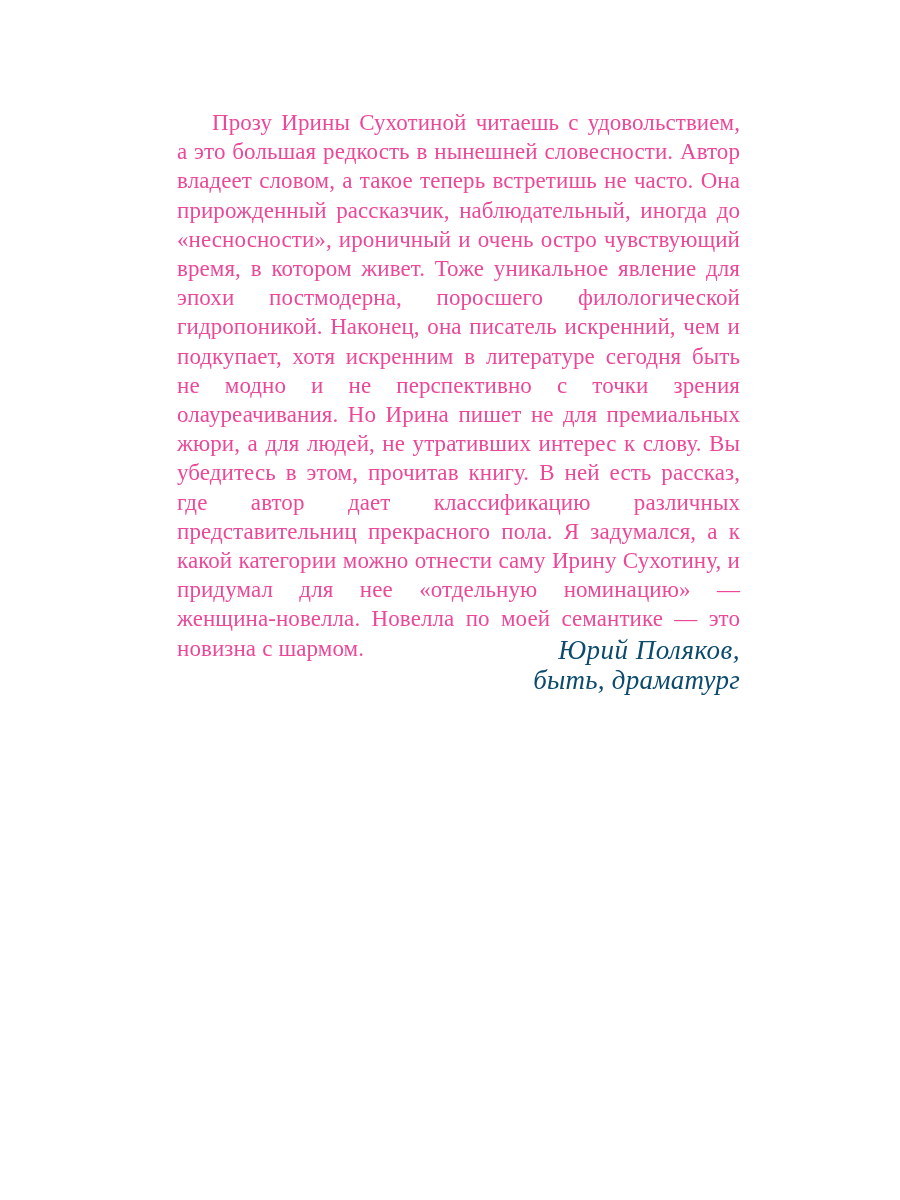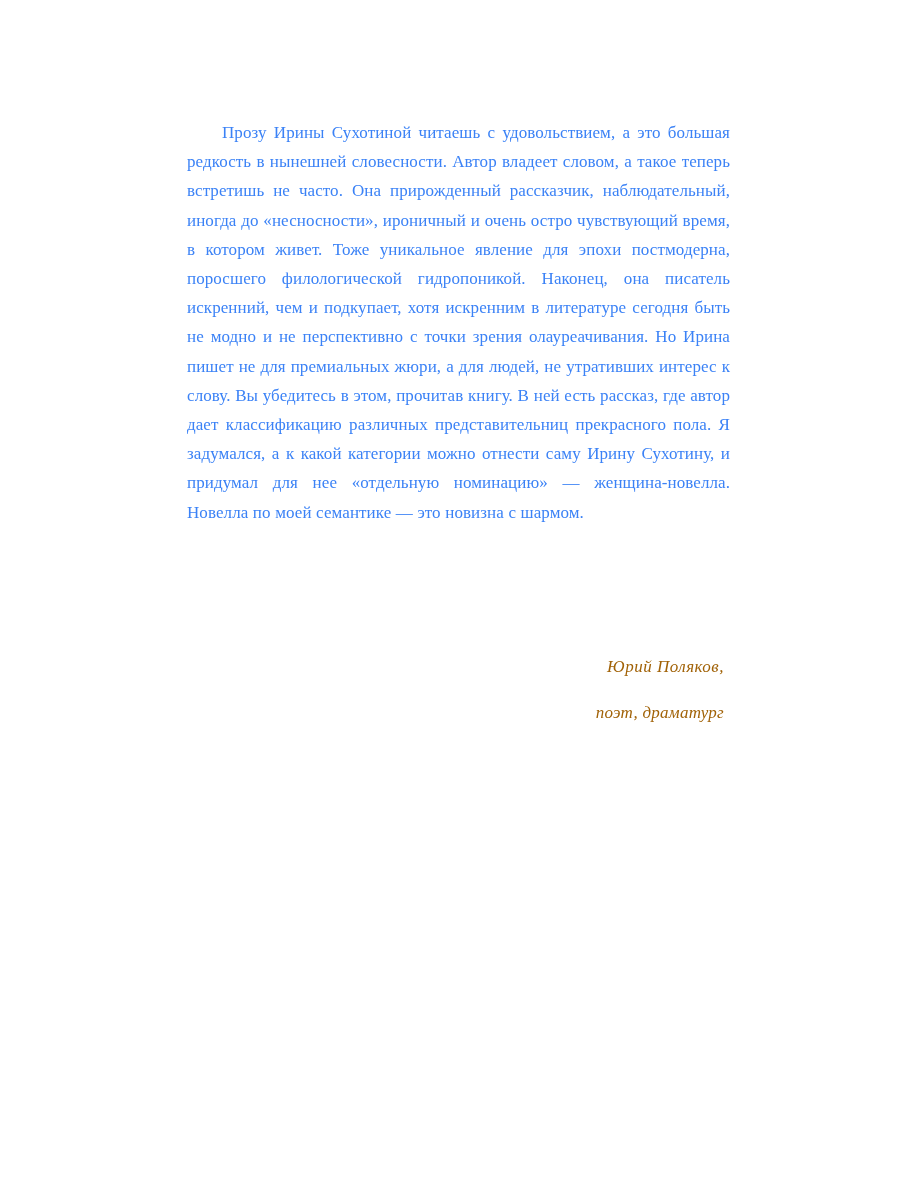--- a/index.html
+++ b/index.html
@@ -25,61 +25,61 @@
   }
 
   .text-block {
     position: absolute;
     left: 177px;
     top: 108px;
     width: 563px;
   }
 
   .body-paragraph {
-    margin: 10px;
-    font-size: 17px;
+    margin: 0;
+    font-size: 23px;
     line-height: 29.2px;
     text-align: justify;
     text-justify: inter-word;
     text-indent: 35px;
-    color: #3b82f6;
+    color: #ec4899;
     letter-spacing: 0.08px;
     word-spacing: 0.2px;
     hyphens: none;
   }
 
   .signature-block {
     position: absolute;
     left: 177px;
     top: 636px;
     width: 563px;
     text-align: right;
   }
 
   .signature-line {
-    margin: 16px;
+    margin: 0;
     font-style: italic;
-    font-size: 17px;
+    font-size: 27px;
     line-height: 29.6px;
-    color: #a16207;
+    color: #0c4a6e;
     letter-spacing: 0.25px;
     white-space: nowrap;
   }
 
   .signature-line.name {
     letter-spacing: 0.5px;
   }
 </style>
 </head>
 <body>
 
 <div class="page">
 
   <div class="text-block">
     <p class="body-paragraph">Прозу Ирины Сухотиной читаешь с удовольствием, а это большая редкость в нынешней словесности. Автор владеет словом, а такое теперь встретишь не часто. Она прирожденный рассказчик, наблюдательный, иногда до «несносности», ироничный и очень остро чувствующий время, в котором живет. Тоже уникальное явление для эпохи постмодерна, поросшего филологической гидропоникой. Наконец, она писатель искренний, чем и подкупает, хотя искренним в литературе сегодня быть не модно и не перспективно с точки зрения олауреачивания. Но Ирина пишет не для премиальных жюри, а для людей, не утративших интерес к слову. Вы убедитесь в этом, прочитав книгу. В ней есть рассказ, где автор дает классификацию различных представительниц прекрасного пола. Я задумался, а к какой категории можно отнести саму Ирину Сухотину, и придумал для нее «отдельную номинацию» — женщина-новелла. Новелла по моей семантике — это новизна с шармом.</p>
   </div>
 
   <div class="signature-block">
     <p class="signature-line name">Юрий Поляков,</p>
-    <p class="signature-line">поэт, драматург</p>
+    <p class="signature-line">быть, драматург</p>
   </div>
 
 </div>
 
 </body></html>

